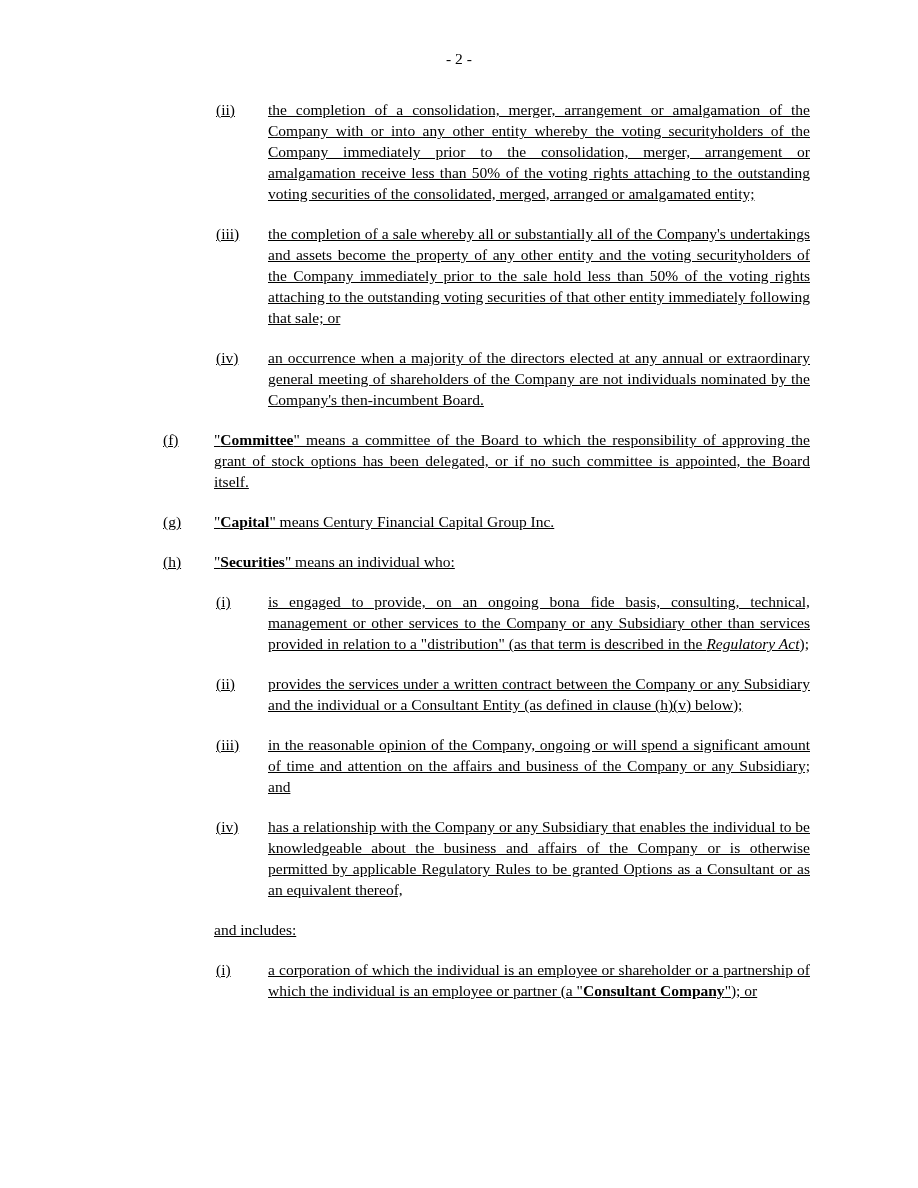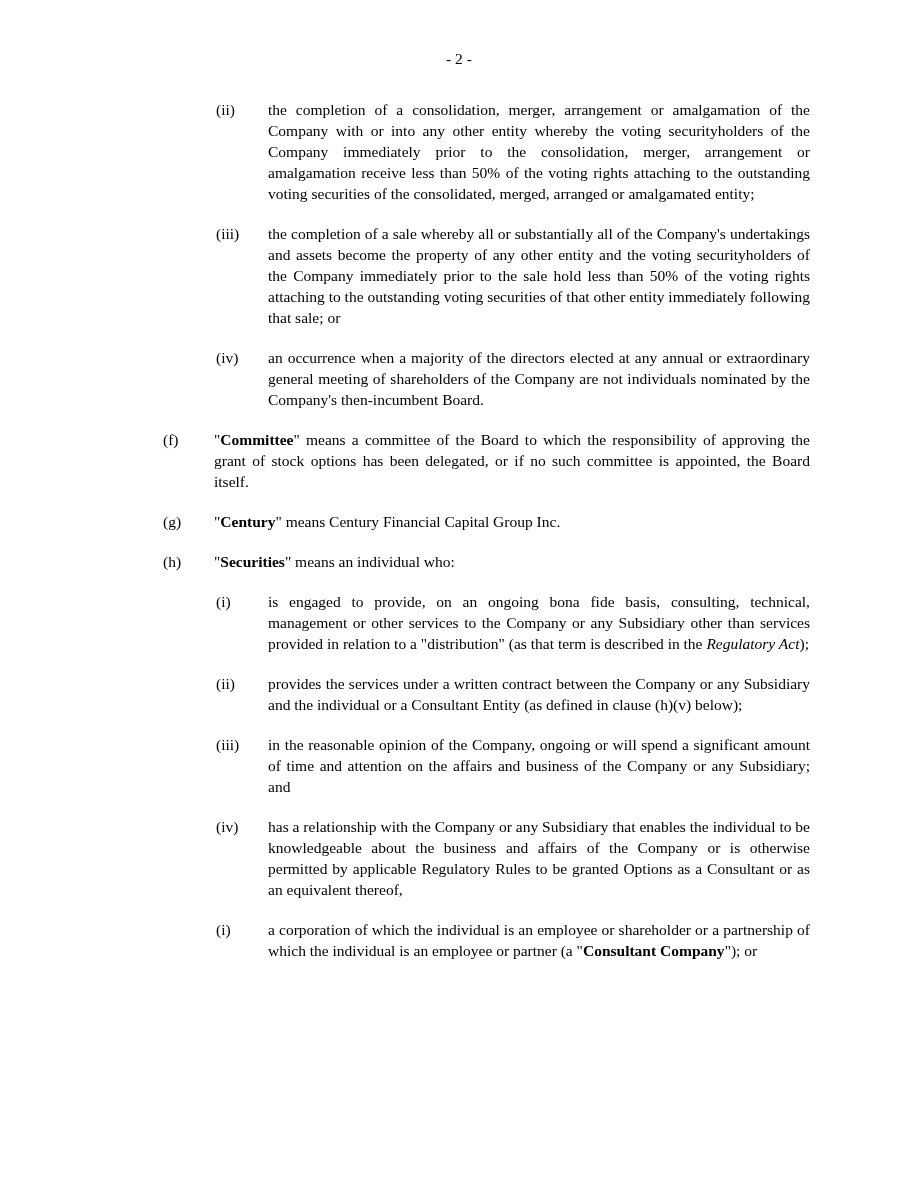--- a/index.html
+++ b/index.html
@@ -21,20 +21,21 @@
   }
   .page-number {
     text-align: center;
     padding-top: 48px;
     margin-bottom: 30px;
   }
   .para {
     display: flex;
     margin-right: 108px;
     margin-bottom: 19px;
+    text-decoration: underline;
   }
   .para.lvl1 { margin-left: 163px; }
   .para.lvl2 { margin-left: 216px; }
   .marker {
     flex: 0 0 51px;
   }
   .lvl2 .marker { flex: 0 0 52px; }
   .body {
     flex: 1;
     text-align: justify;
@@ -64,21 +65,21 @@
     <span class="body"><span>an occurrence when a majority of the directors elected at any annual or extraordinary general meeting of shareholders of the Company are not individuals nominated by the Company's then-incumbent Board.</span></span>
   </div>
 
   <div class="para lvl1">
     <span class="marker">(f)</span>
     <span class="body"><span>"</span><span class="b">Committee</span><span>" means a committee of the Board to which the responsibility of approving the grant of stock options has been delegated, or if no such committee is appointed, the Board itself.</span></span>
   </div>
 
   <div class="para lvl1">
     <span class="marker">(g)</span>
-    <span class="body"><span>"</span><span class="b">Century</span><span>" means Century Financial Capital Group Inc.</span></span>
+    <span class="body"><span>"</span><span class="b">Capital</span><span>" means Century Financial Capital Group Inc.</span></span>
   </div>
 
   <div class="para lvl1">
     <span class="marker">(h)</span>
     <span class="body"><span>"</span><span class="b">Securities</span><span>" means an individual who:</span></span>
   </div>
 
   <div class="para lvl2">
     <span class="marker">(i)</span>
     <span class="body"><span>is engaged to provide, on an ongoing bona fide basis, consulting, technical, management or other services to the Company or any Subsidiary other than services provided in relation to a "distribution" (as that term is described in the </span><span class="i">Regulatory Act</span><span>);</span></span>
@@ -92,19 +93,23 @@
   <div class="para lvl2">
     <span class="marker">(iii)</span>
     <span class="body"><span>in the reasonable opinion of the Company, ongoing or will spend a significant amount of time and attention on the affairs and business of the Company or any Subsidiary; and</span></span>
   </div>
 
   <div class="para lvl2">
     <span class="marker">(iv)</span>
     <span class="body"><span>has a relationship with the Company or any Subsidiary that enables the individual to be knowledgeable about the business and affairs of the Company or is otherwise permitted by applicable Regulatory Rules to be granted Options as a Consultant or as an equivalent thereof,</span></span>
   </div>
 
+  <div class="para lvl1">
+    <span class="marker"></span>
+    <span class="body"><span>and includes:</span></span>
+  </div>
 
   <div class="para lvl2">
     <span class="marker">(i)</span>
     <span class="body"><span>a corporation of which the individual is an employee or shareholder or a partnership of which the individual is an employee or partner (a "</span><span class="b">Consultant Company</span><span>"); or</span></span>
   </div>
 
 </div>
 
 </body></html>

